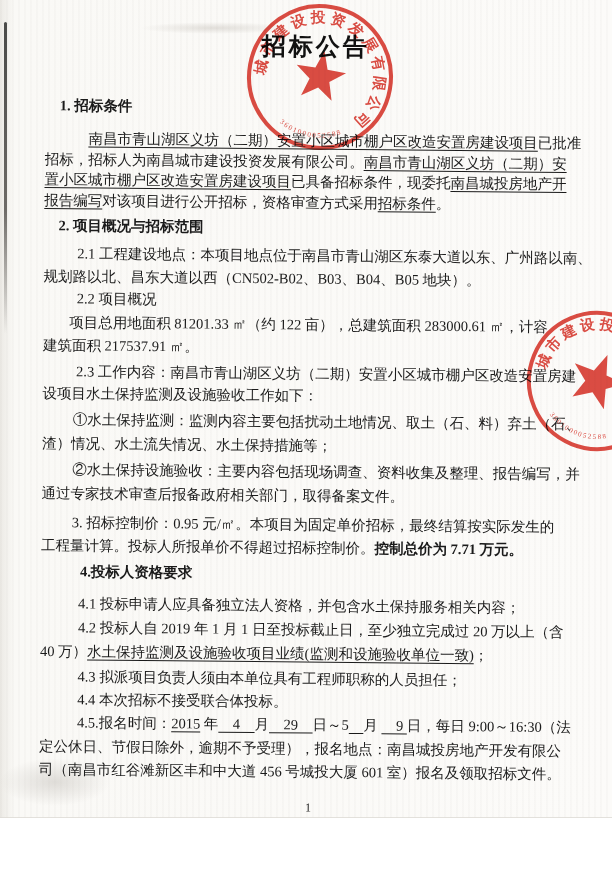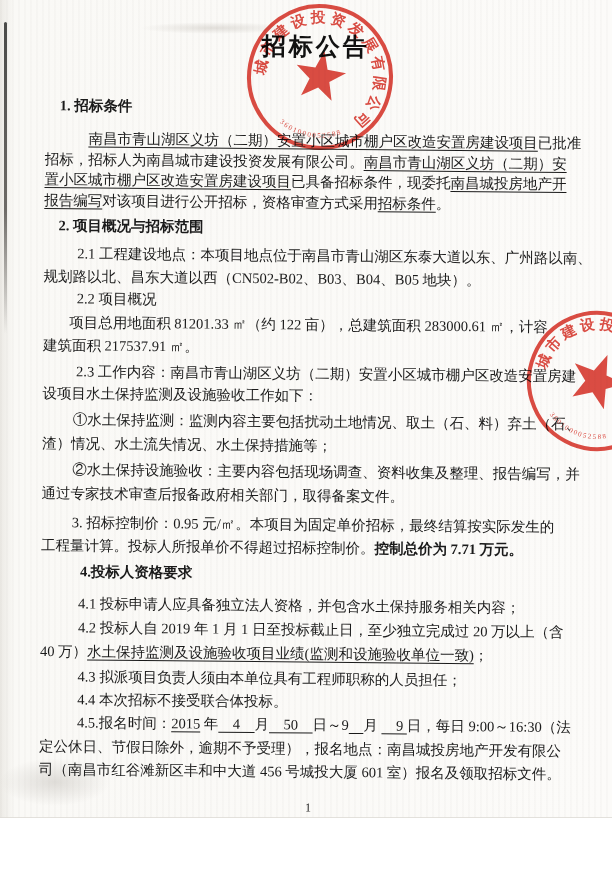--- a/index.html
+++ b/index.html
@@ -108,21 +108,21 @@
 
     <div class="p42">
       <div class="ln ind38">4.2 投标人自 2019 年 1 月 1 日至投标截止日，至少独立完成过 20 万以上（含</div>
       <div class="ln"><span>40 万）</span><span class="u">水土保持监测及设施验收项目业绩(监测和设施验收单位一致)</span><span>；</span></div>
     </div>
 
     <div class="p43 ln ind38">4.3 拟派项目负责人须由本单位具有工程师职称的人员担任；</div>
     <div class="p44 ln ind38">4.4 本次招标不接受联合体投标。</div>
 
     <div class="p45">
-      <div class="ln ind38"><span>4.5.报名时间：</span><span class="u">2015</span><span> 年</span><span class="u">　4　</span><span>月</span><span class="u">　50　</span><span>日～9</span><span class="u">　</span><span>月 </span><span class="u">　9 </span><span>日，每日 9:00～16:30（法</span></div>
+      <div class="ln ind38"><span>4.5.报名时间：</span><span class="u">2015</span><span> 年</span><span class="u">　4　</span><span>月</span><span class="u">　29　</span><span>日～5</span><span class="u">　</span><span>月 </span><span class="u">　9 </span><span>日，每日 9:00～16:30（法</span></div>
       <div class="ln">定公休日、节假日除外，逾期不予受理），报名地点：南昌城投房地产开发有限公</div>
       <div class="ln">司（南昌市红谷滩新区丰和中大道 456 号城投大厦 601 室）报名及领取招标文件。</div>
     </div>
 
     <div class="pageno">1</div>
   </div>
 
   <svg class="seal seal-1" width="152" height="152" viewBox="0 0 150 150">
     <g transform="rotate(10 75 75)" fill="#d9342a" stroke="none">
       <circle cx="75" cy="75" r="70" fill="none" stroke="#d9342a" stroke-width="4"></circle>

